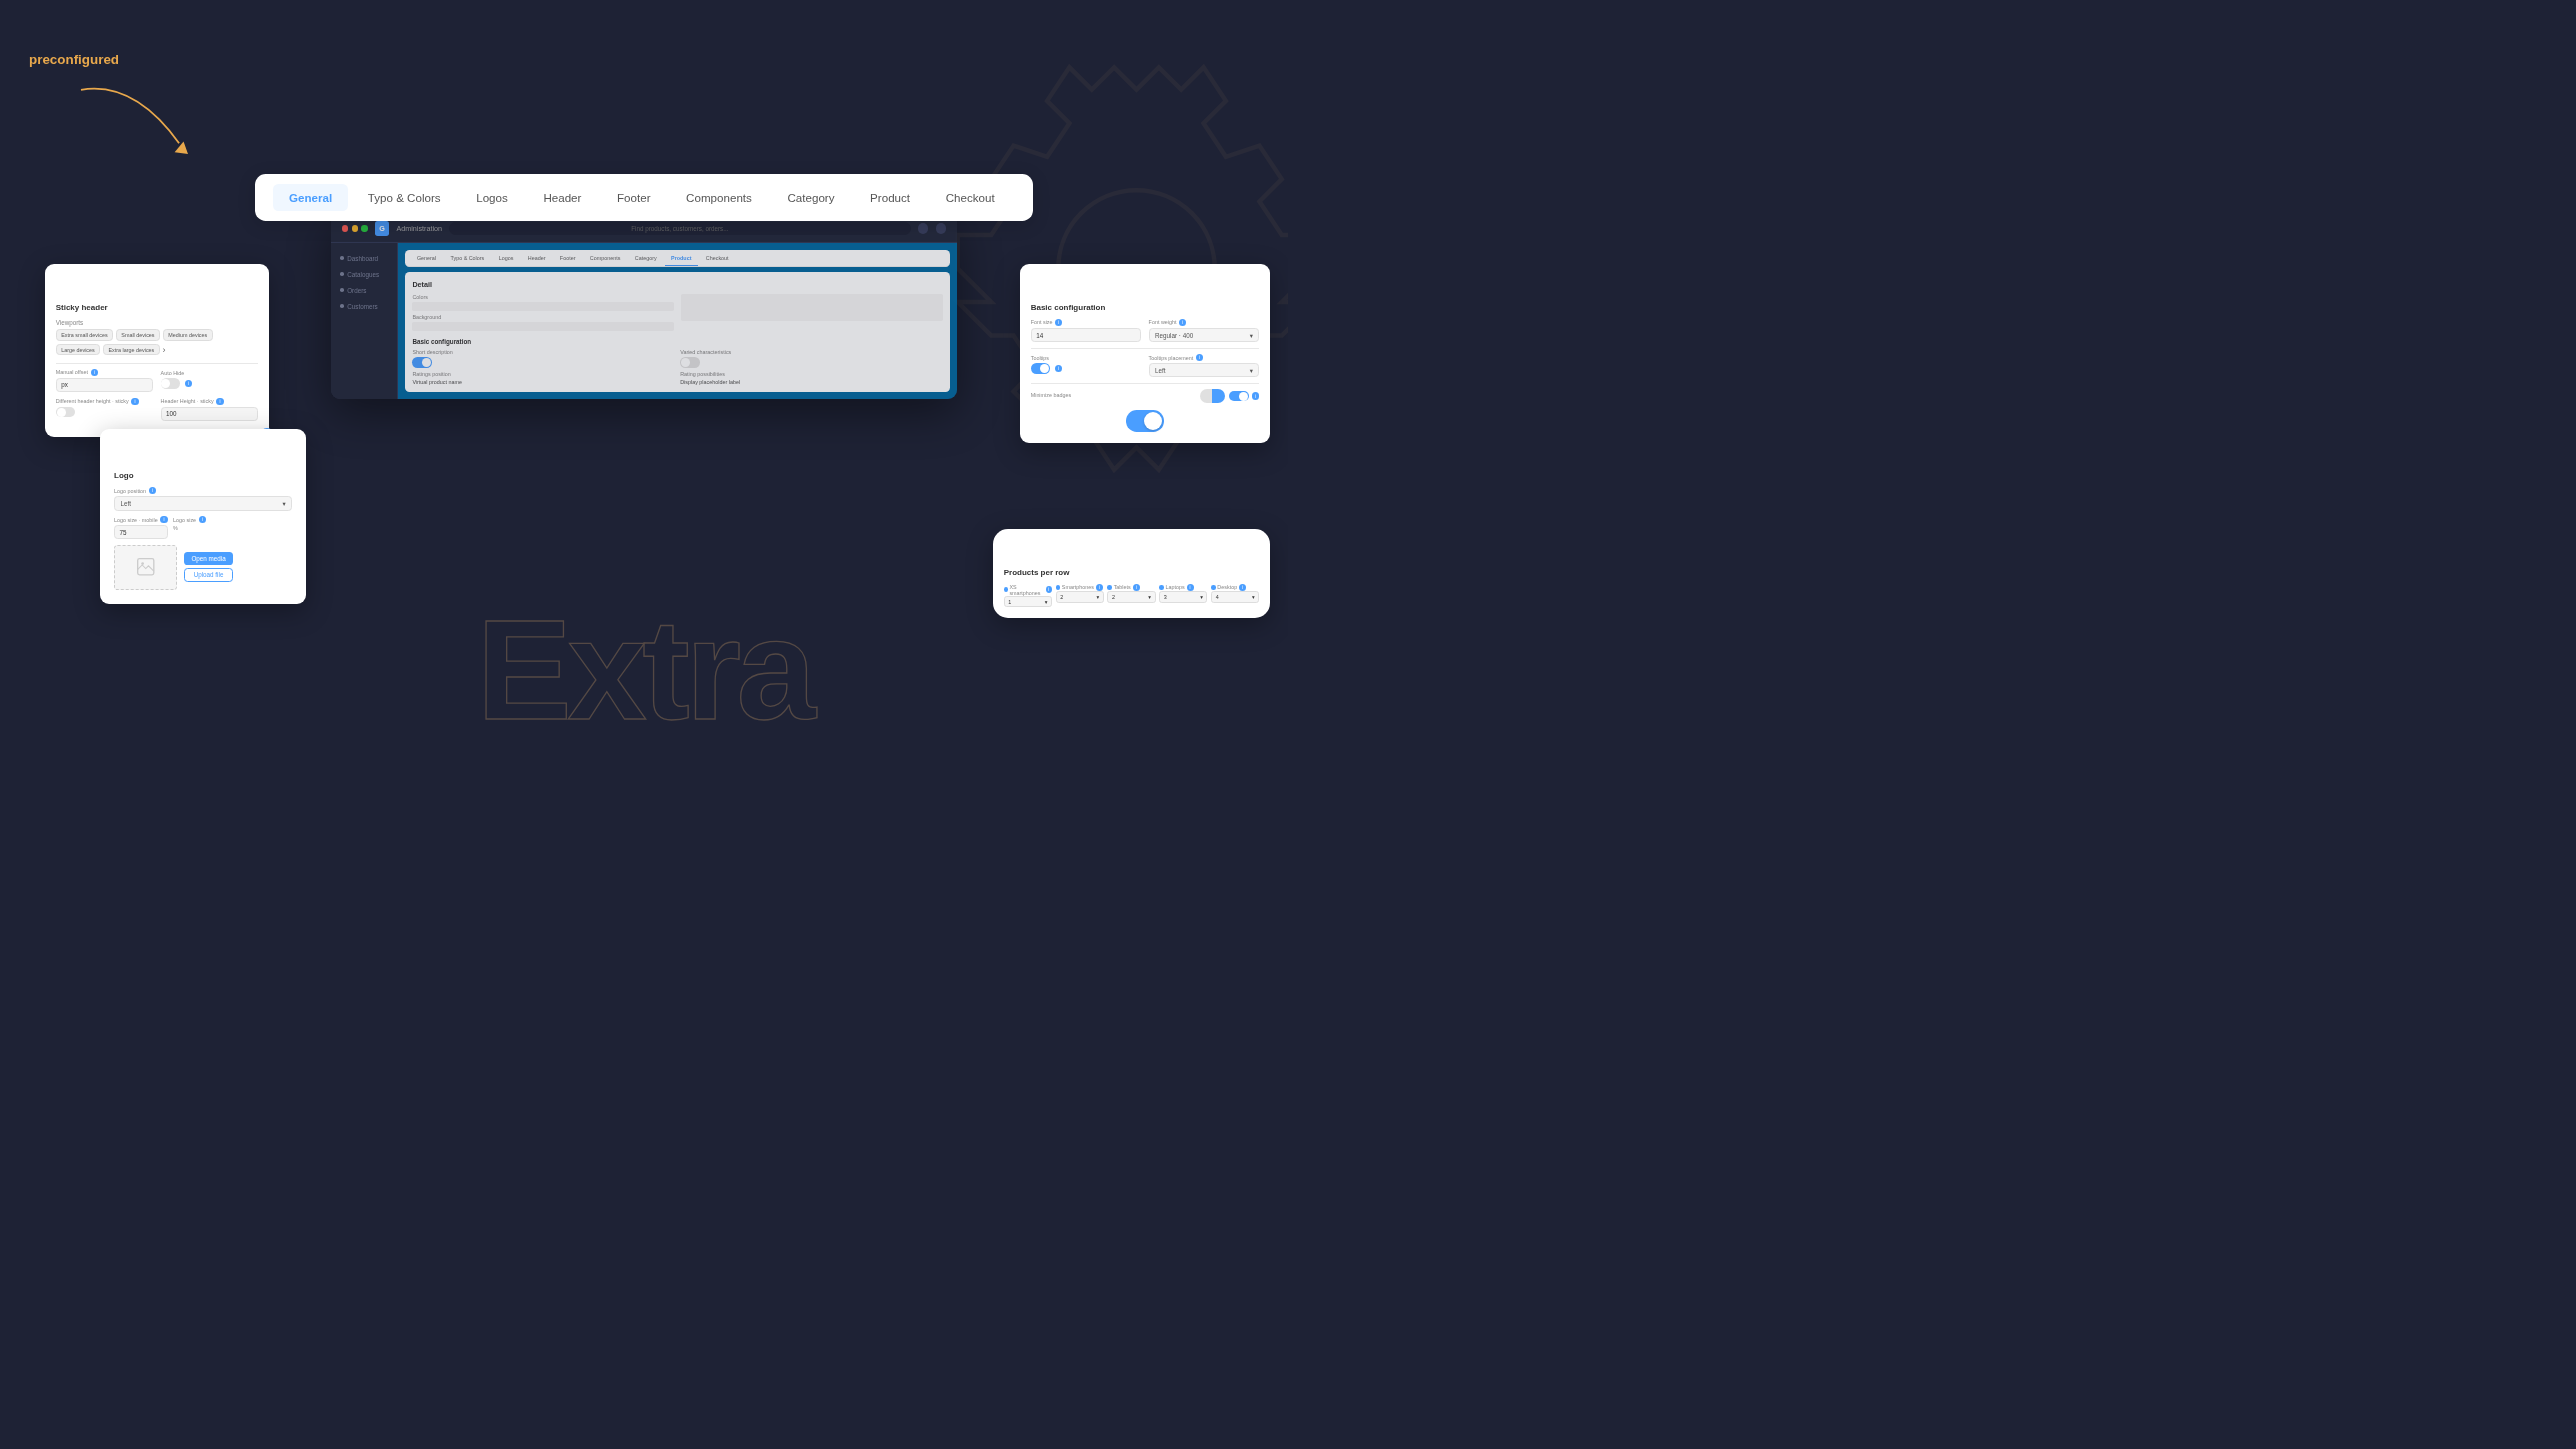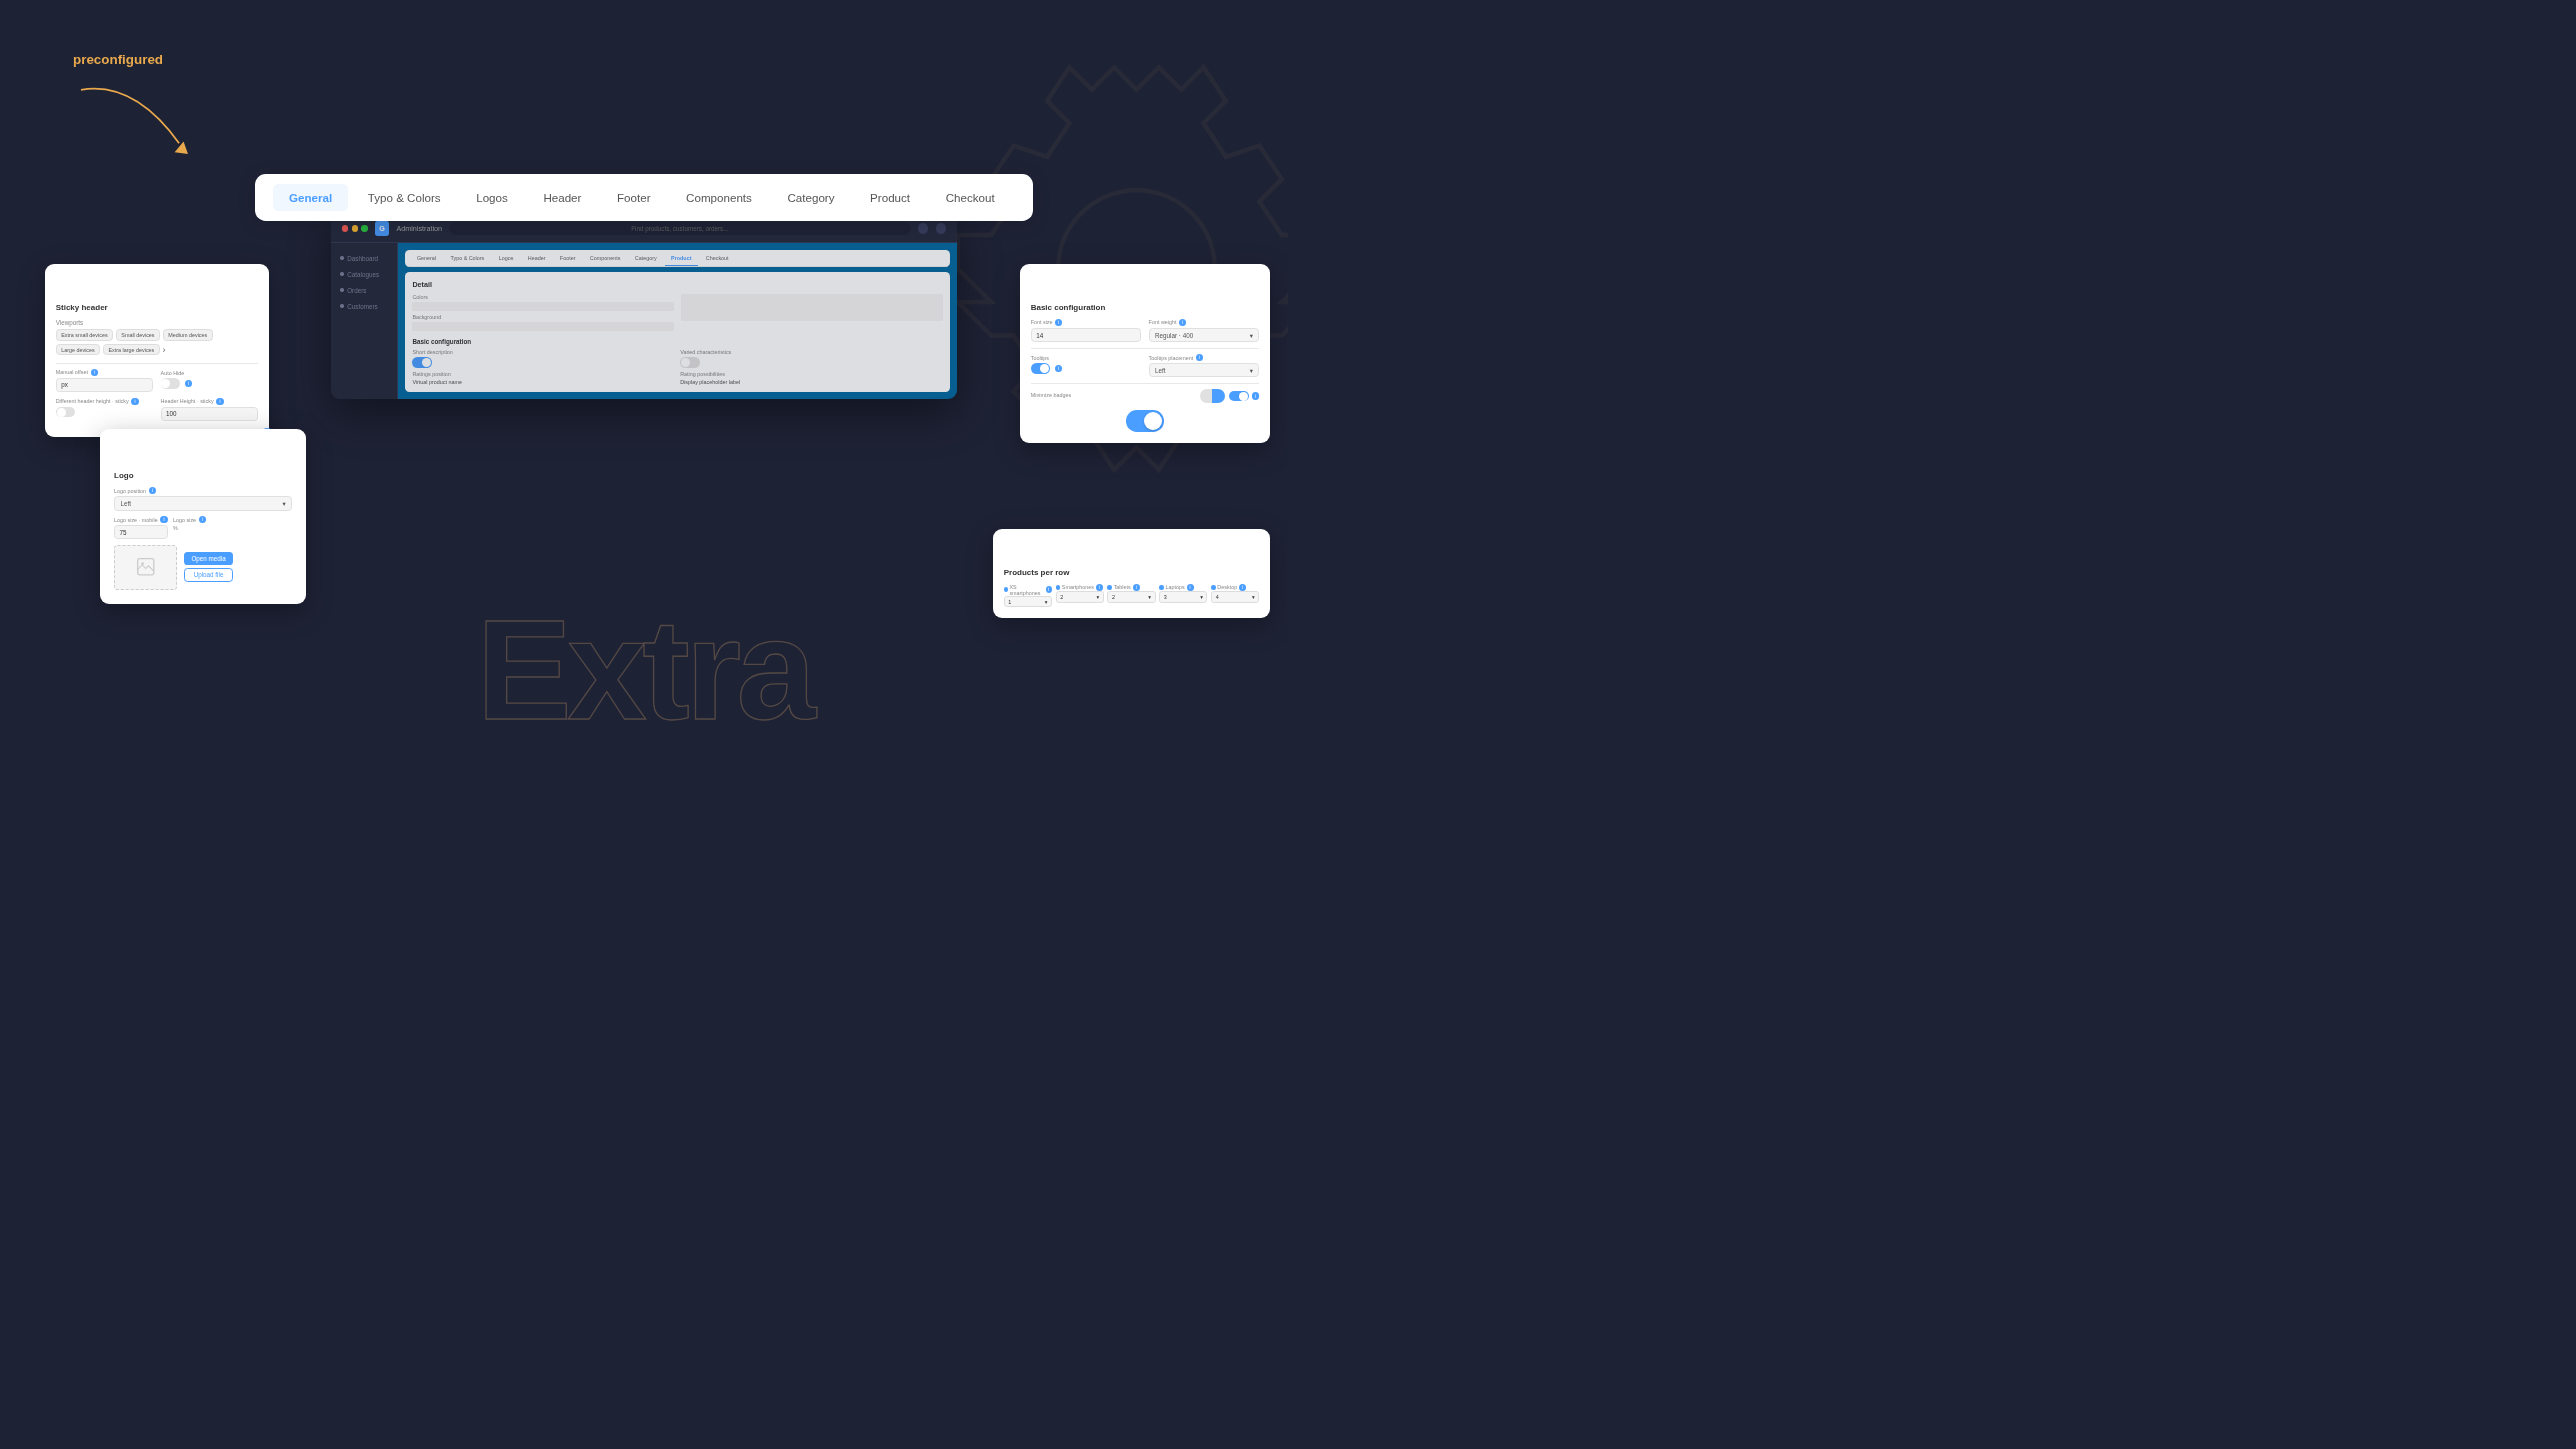--- a/index.html
+++ b/index.html
@@ -45,21 +45,20 @@
 
     
     .preconfigured-label {
       position: absolute;
       top: 52px;
       left: 29px;
       color: #e8a84c;
       font-size: 13.4px;
       font-weight: 700;
       z-index: 10;
-      margin-left: 44px;
     }
     .arrow-svg {
       position: absolute;
       top: 72px;
       left: 63px;
       z-index: 10;
     }
 
     
     .config-watermark {
@@ -268,21 +267,21 @@
       z-index: 15;
     }
 
     
     .card-products-per-row {
       position: absolute;
       bottom: 107px;
       right: 18px;
       width: 277px;
       background: white;
-      border-radius: 9px;
+      border-radius: 15px;
       box-shadow: 0 7.2px 27px rgba(0,0,0,0.3);
       padding: 10.7px;
       z-index: 15;
     }
     .ppr-grid {
       display: grid;
       grid-template-columns: repeat(5, 1fr);
       gap: 3.6px;
     }
     .ppr-col-label {

